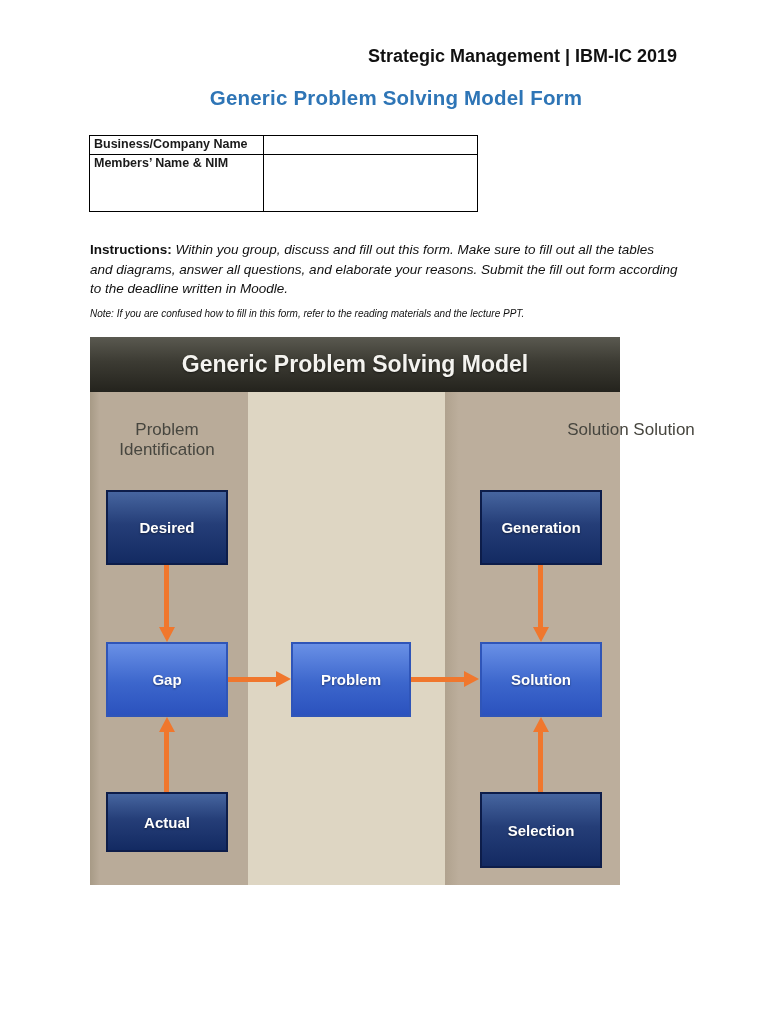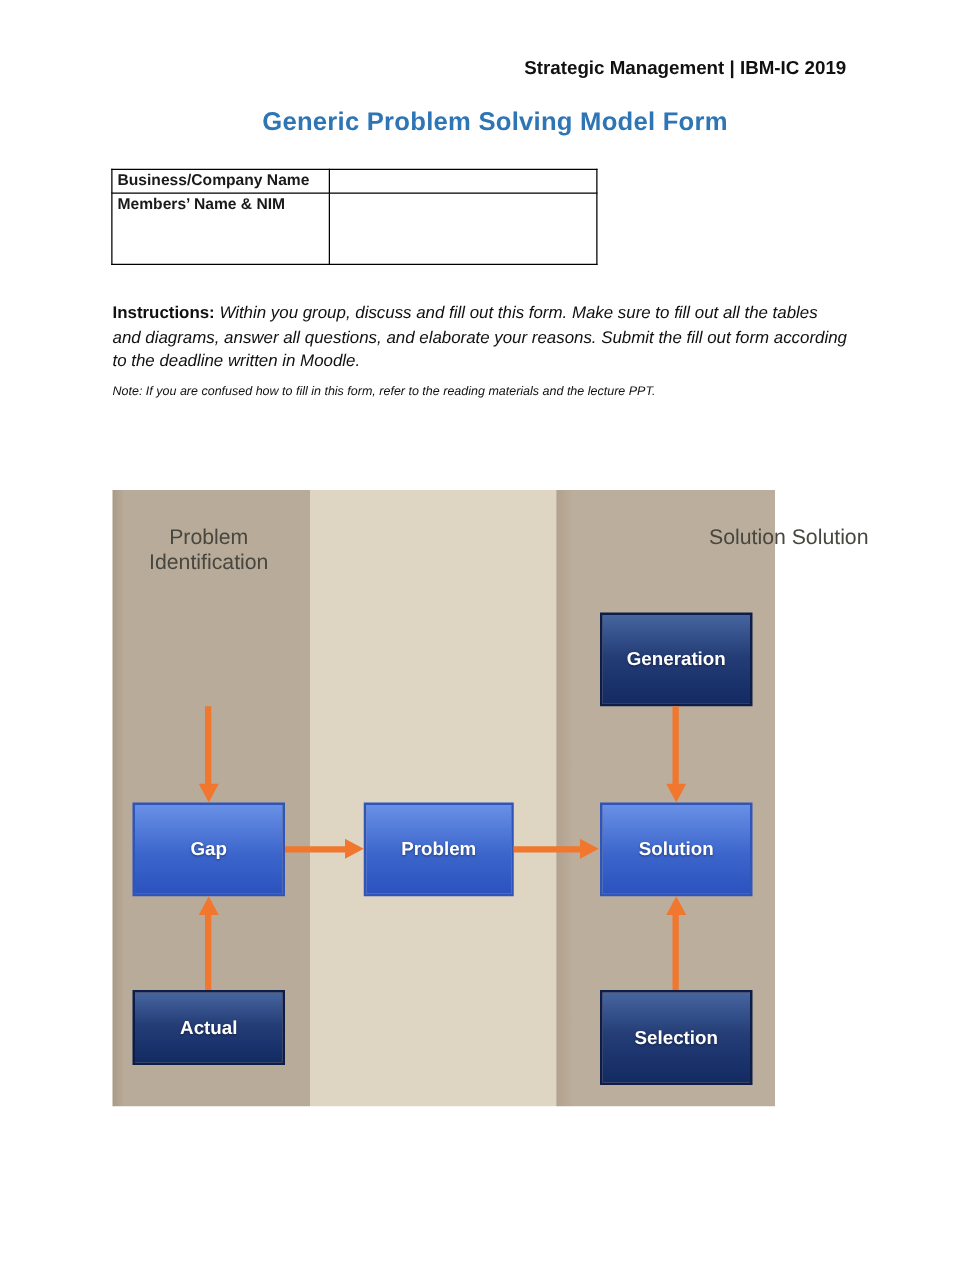--- a/index.html
+++ b/index.html
@@ -11,21 +11,21 @@
     background: #ffffff;
     font-family: "Liberation Sans", sans-serif;
     color: #1a1a1a;
     overflow: hidden;
   }
 
   
   .doc-header {
     position: absolute;
     top: 46px; right: 91px;
-    font-size: 15px;
+    font-size: 18px;
     font-weight: bold;
     color: #111;
   }
   .doc-title {
     position: absolute;
     top: 86px; left: 0; right: 16px;
     text-align: center;
     font-size: 20.5px;
     font-weight: bold;
     color: #2E75B6;
@@ -171,28 +171,32 @@
     </table>
 
   <p class="instructions">
     <span class="lead">Instructions:</span><span class="body-text"> Within you group, discuss and fill out this form. Make sure to fill out all the tables and diagrams, answer all questions, and elaborate your reasons. Submit the fill out form according to the deadline written in Moodle.</span>
   </p>
 
   <p class="note-line">Note: If you are confused how to fill in this form, refer to the reading materials and the lecture PPT.</p>
 
   <div class="diagram">
 
+    <div class="diagram-title-bar">
+      <span class="diagram-title-text">Generic Problem Solving Model</span>
+    </div>
 
     <div class="col col-left"></div>
     <div class="col col-center"></div>
     <div class="col col-right"></div>
 
     <div class="col-label left">Problem Identification</div>
     <div class="col-label right">Solution Solution</div>
 
+    <div class="dbox navy pos-desired">Desired</div>
     <div class="dbox blue pos-gap">Gap</div>
     <div class="dbox navy pos-actual">Actual</div>
     <div class="dbox blue pos-problem">Problem</div>
     <div class="dbox navy pos-generation">Generation</div>
     <div class="dbox blue pos-solution">Solution</div>
     <div class="dbox navy pos-selection">Selection</div>
 
     <div class="shaft-v" style="left:74px; top:228px; height:63px;"></div>
     <div class="head-down" style="left:69px; top:290px;"></div>
 

